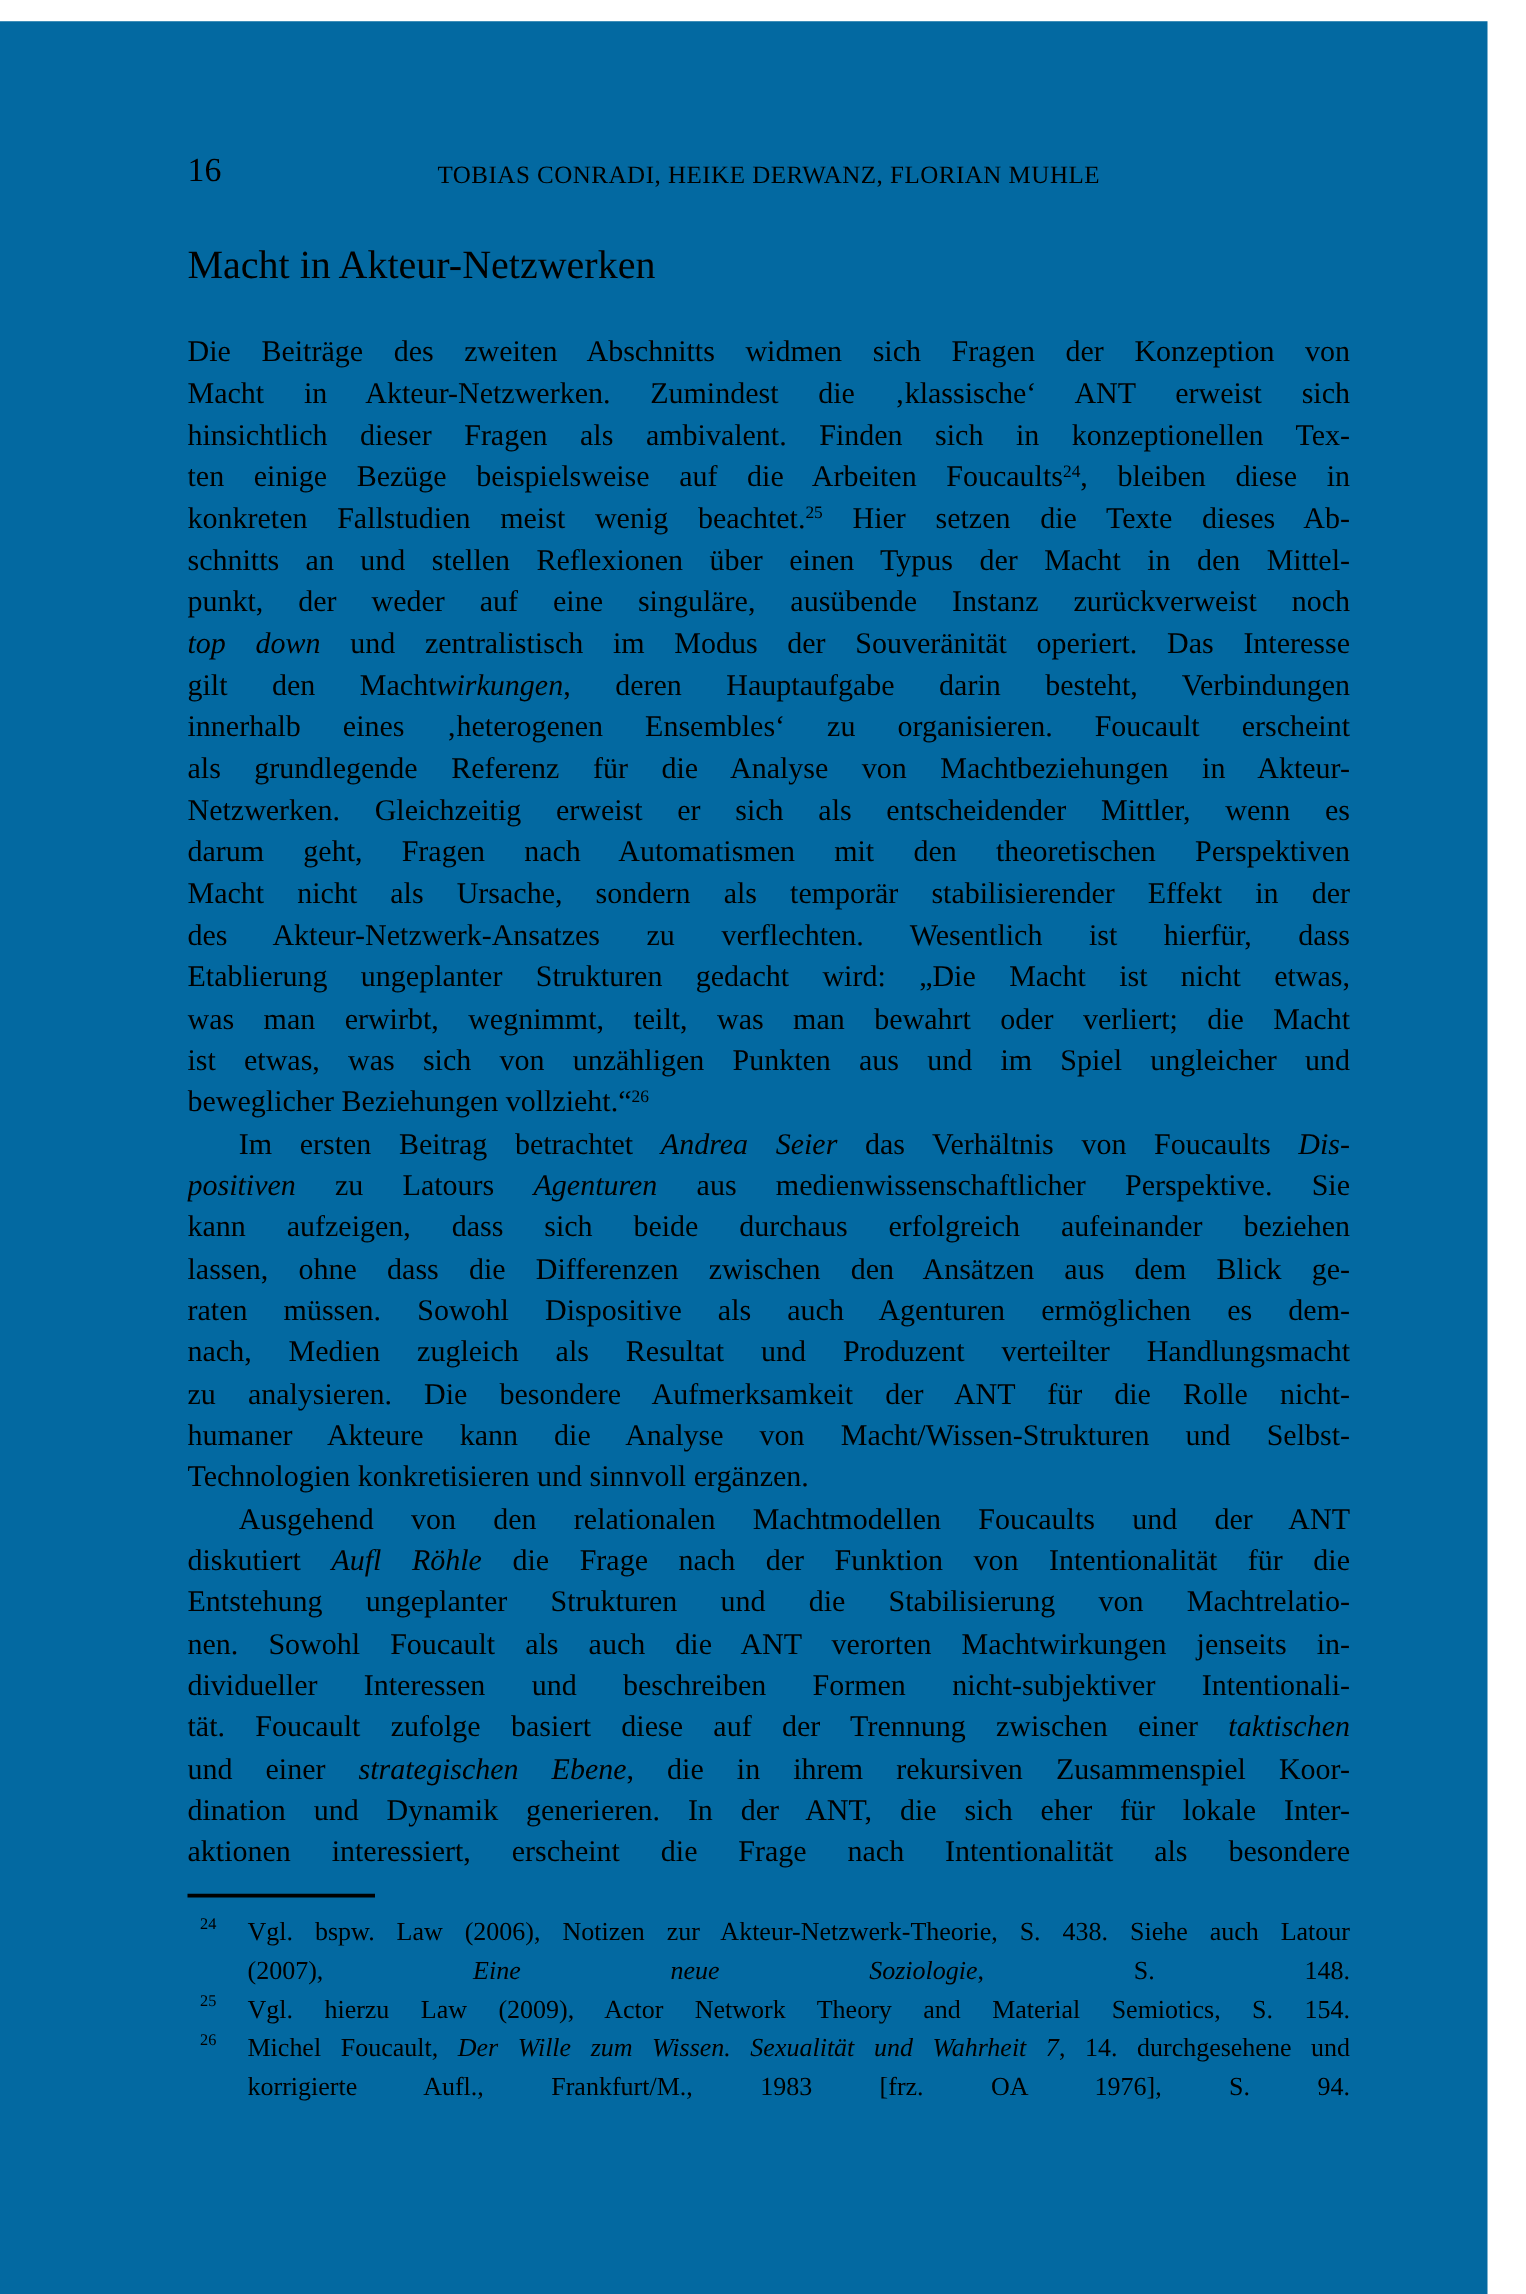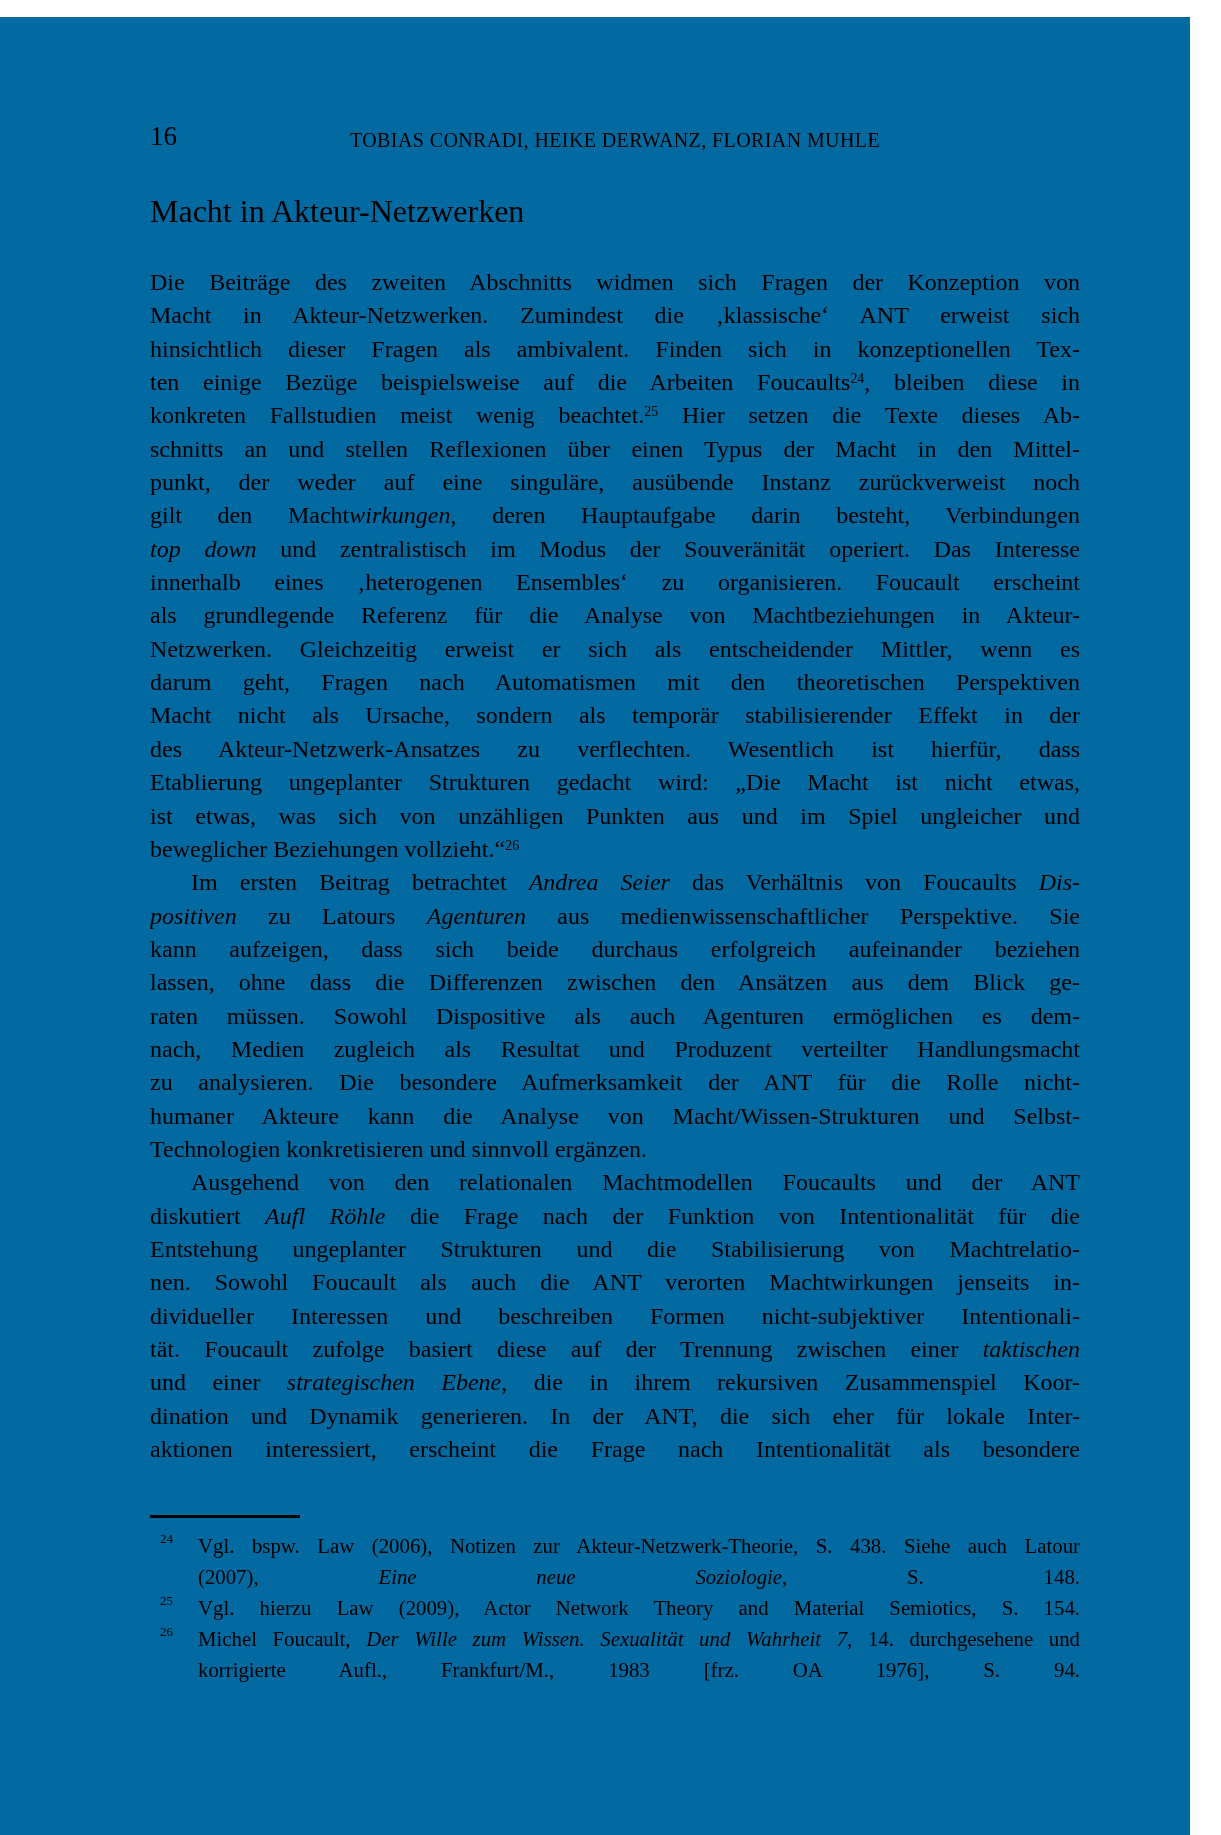--- a/index.html
+++ b/index.html
@@ -100,29 +100,30 @@
   <div id="running-header">TOBIAS CONRADI, HEIKE DERWANZ, FLORIAN MUHLE</div>
   <h1 id="title">Macht in Akteur-Netzwerken</h1>
   <div id="body-text">
       <div class="line"><span>Die Beiträge des zweiten Abschnitts widmen sich Fragen der Konzeption von</span></div>
       <div class="line"><span>Macht in Akteur-Netzwerken. Zumindest die ‚klassische‘ ANT erweist sich</span></div>
       <div class="line"><span>hinsichtlich dieser Fragen als ambivalent. Finden sich in konzeptionellen Tex-</span></div>
       <div class="line"><span>ten einige Bezüge beispielsweise auf die Arbeiten Foucaults</span><span class="sup">24</span><span>, bleiben diese in</span></div>
       <div class="line"><span>konkreten Fallstudien meist wenig beachtet.</span><span class="sup">25</span><span> Hier setzen die Texte dieses Ab-</span></div>
       <div class="line"><span>schnitts an und stellen Reflexionen über einen Typus der Macht in den Mittel-</span></div>
       <div class="line"><span>punkt, der weder auf eine singuläre, ausübende Instanz zurückverweist noch</span></div>
+      <div class="line"><span class="it">top down</span><span> und zentralistisch im Modus der Souveränität operiert. Das Interesse</span></div>
       <div class="line"><span>gilt den Macht</span><span class="it">wirkungen</span><span>, deren Hauptaufgabe darin besteht, Verbindungen</span></div>
-      <div class="line"><span class="it">top down</span><span> und zentralistisch im Modus der Souveränität operiert. Das Interesse</span></div>
       <div class="line"><span>innerhalb eines ‚heterogenen Ensembles‘ zu organisieren. Foucault erscheint</span></div>
       <div class="line"><span>als grundlegende Referenz für die Analyse von Machtbeziehungen in Akteur-</span></div>
       <div class="line"><span>Netzwerken. Gleichzeitig erweist er sich als entscheidender Mittler, wenn es</span></div>
       <div class="line"><span>darum geht, Fragen nach Automatismen mit den theoretischen Perspektiven</span></div>
       <div class="line"><span>Macht nicht als Ursache, sondern als temporär stabilisierender Effekt in der</span></div>
       <div class="line"><span>des Akteur-Netzwerk-Ansatzes zu verflechten. Wesentlich ist hierfür, dass</span></div>
       <div class="line"><span>Etablierung ungeplanter Strukturen gedacht wird: „Die Macht ist nicht etwas,</span></div>
+      <div class="line"><span>was man erwirbt, wegnimmt, teilt, was man bewahrt oder verliert; die Macht</span></div>
       <div class="line"><span>ist etwas, was sich von unzähligen Punkten aus und im Spiel ungleicher und</span></div>
       <div class="line no-just"><span>beweglicher Beziehungen vollzieht.“</span><span class="sup">26</span></div>
       <div class="line first-indent"><span>Im ersten Beitrag betrachtet </span><span class="it">Andrea Seier</span><span> das Verhältnis von Foucaults </span><span class="it">Dis-</span></div>
       <div class="line"><span class="it">positiven</span><span> zu Latours </span><span class="it">Agenturen</span><span> aus medienwissenschaftlicher Perspektive. Sie</span></div>
       <div class="line"><span>kann aufzeigen, dass sich beide durchaus erfolgreich aufeinander beziehen</span></div>
       <div class="line"><span>lassen, ohne dass die Differenzen zwischen den Ansätzen aus dem Blick ge-</span></div>
       <div class="line"><span>raten müssen. Sowohl Dispositive als auch Agenturen ermöglichen es dem-</span></div>
       <div class="line"><span>nach, Medien zugleich als Resultat und Produzent verteilter Handlungsmacht</span></div>
       <div class="line"><span>zu analysieren. Die besondere Aufmerksamkeit der ANT für die Rolle nicht-</span></div>
       <div class="line"><span>humaner Akteure kann die Analyse von Macht/Wissen-Strukturen und Selbst-</span></div>

